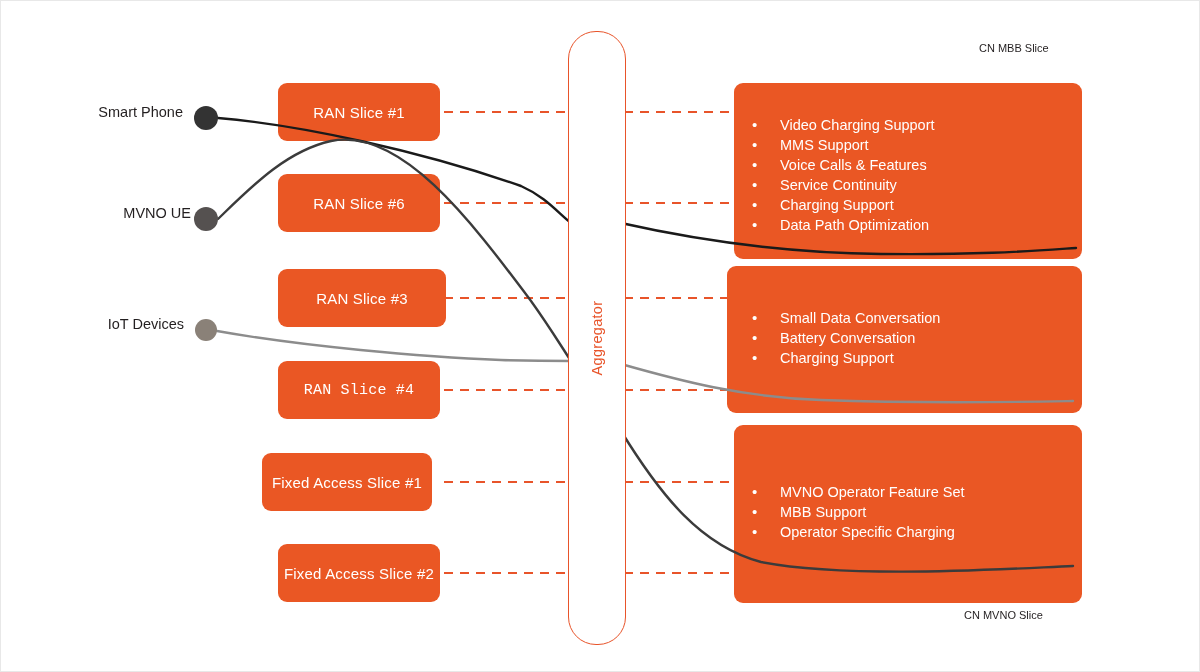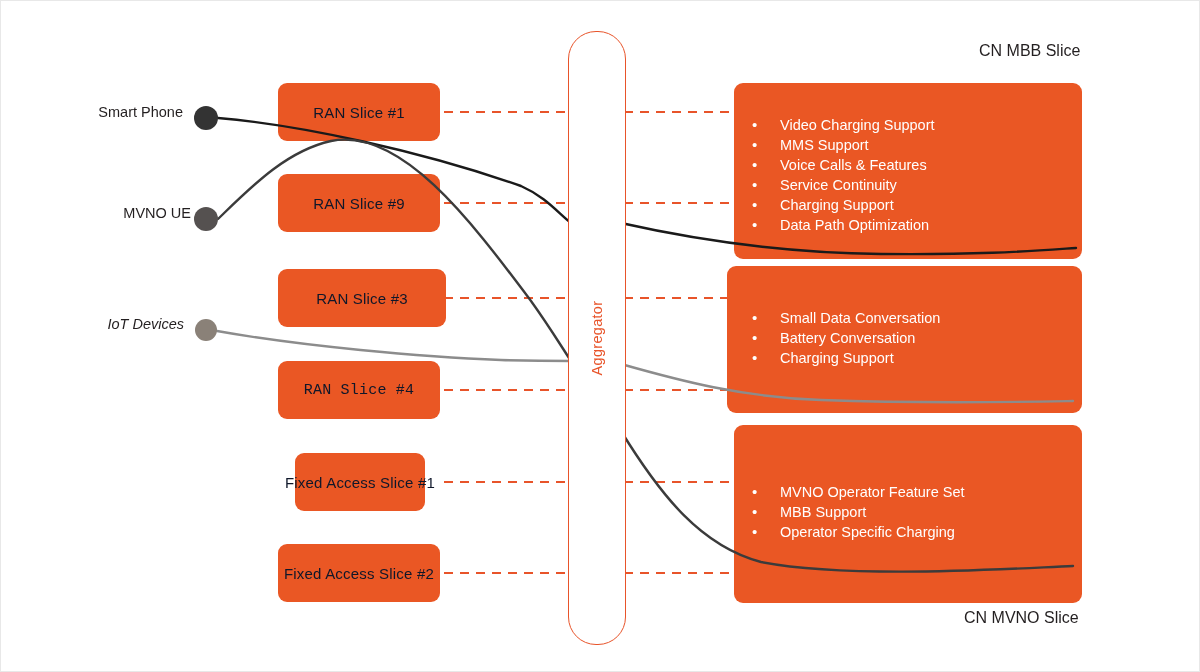--- a/index.html
+++ b/index.html
@@ -5,40 +5,40 @@
   html,body{margin:0;padding:0;background:#fff;}
   body{width:1200px;height:672px;font-family:"Liberation Sans",sans-serif;overflow:hidden;}
   #canvas{position:relative;width:1200px;height:672px;background:#ffffff;
           border:1px solid #e8e8e8;box-sizing:border-box;}
   svg.layer{position:absolute;left:0;top:0;width:1200px;height:672px;}
   #wires{z-index:1;}
   #curves{z-index:3;pointer-events:none;}
 
   .box{position:absolute;background:#EA5724;border-radius:9px;z-index:2;box-sizing:border-box;}
   .slice-box{display:flex;align-items:center;justify-content:center;}
-  .slice-label{color:#0f172a;font-size:15px;letter-spacing:.2px;white-space:nowrap;}
+  .slice-label{color:#ffffff;font-size:15px;letter-spacing:.2px;white-space:nowrap;}
 
   .cn-box{padding:0;}
   .feat-list{position:absolute;left:18px;margin:0;padding:0;list-style:none;}
   .feat-list li{display:flex;align-items:baseline;color:#ffffff;font-size:14.5px;line-height:19px;}
   .feat-list li .bullet{display:inline-block;width:28px;flex:0 0 28px;text-align:left;
                         color:#ffffff;font-size:15px;}
 
   .node{position:absolute;border-radius:50%;z-index:4;}
   .node-label{position:absolute;font-size:14.5px;color:#231f20;white-space:nowrap;
               text-align:right;z-index:4;}
 
   .agg{position:absolute;left:567px;top:30px;width:56px;height:612px;
        background:#ffffff;border:1.6px solid #E8542A;border-radius:28px;z-index:5;}
   .agg-text{position:absolute;left:0;top:0;width:56px;height:612px;
             display:flex;align-items:center;justify-content:center;}
   .agg-text span{color:#E8542A;font-size:14.5px;letter-spacing:.3px;
                  transform:rotate(-90deg);white-space:nowrap;}
 
-  .corner-label{position:absolute;font-size:16px;color:#231f20;white-space:nowrap;z-index:4;}
+  .corner-label{position:absolute;font-size:11px;color:#231f20;white-space:nowrap;z-index:4;}
 </style>
 </head>
 <body>
 
 <div id="canvas">
 
   <svg class="layer" id="wires">
     <g stroke="#E8542A" stroke-width="1.8" stroke-dasharray="9 7" fill="none">
       <line x1="443" y1="111" x2="567" y2="111"></line>
       <line x1="443" y1="202" x2="567" y2="202"></line>
@@ -53,29 +53,29 @@
       <line x1="623" y1="389" x2="726" y2="389"></line>
       <line x1="623" y1="481" x2="733" y2="481"></line>
       <line x1="623" y1="572" x2="733" y2="572"></line>
     </g>
   </svg>
 
   <div class="box slice-box" style="left:277px;top:82px;width:162px;height:58px;">
     <span class="slice-label">RAN Slice #1</span>
   </div>
   <div class="box slice-box" style="left:277px;top:173px;width:162px;height:58px;">
-    <span class="slice-label">RAN Slice #9</span>
+    <span class="slice-label">RAN Slice #6</span>
   </div>
   <div class="box slice-box" style="left:277px;top:268px;width:168px;height:58px;">
     <span class="slice-label">RAN Slice #3</span>
   </div>
   <div class="box slice-box" style="left:277px;top:360px;width:162px;height:58px;font-family:Liberation Mono, monospace;">
     <span class="slice-label">RAN Slice #4</span>
   </div>
-  <div class="box slice-box" style="left:294px;top:452px;width:130px;height:58px;">
+  <div class="box slice-box" style="left:261px;top:452px;width:170px;height:58px;">
     <span class="slice-label">Fixed Access Slice #1</span>
   </div>
   <div class="box slice-box" style="left:277px;top:543px;width:162px;height:58px;text-align:center;">
     <span class="slice-label">Fixed Access Slice #2</span>
   </div>
 
   <div class="box cn-box" style="left:733px;top:82px;width:348px;height:176px;">
     <ul class="feat-list" style="top:32px;">
       <li>
           <span class="bullet">•</span>
@@ -144,21 +144,21 @@
     </div>
   </div>
 
   <div class="node" style="left:193px;top:105px;width:24px;height:24px;background:#333333;"></div>
   <div class="node-label" style="left:20px;top:103px;width:162px;">Smart Phone</div>
 
   <div class="node" style="left:193px;top:206px;width:24px;height:24px;background:#555150;"></div>
   <div class="node-label" style="left:28px;top:204px;width:162px;">MVNO UE</div>
 
   <div class="node" style="left:194px;top:318px;width:22px;height:22px;background:#8a8178;"></div>
-  <div class="node-label" style="left:20px;top:315px;width:163px;font-style:italic;">IoT Devices</div>
+  <div class="node-label" style="left:20px;top:315px;width:163px;">IoT Devices</div>
 
   <svg class="layer" id="curves">
 
     <path d="M 217,117 C 300,124 420,150 520,185 C 545,196 558,213 570,222" fill="none" stroke="#1a1a1a" stroke-width="2.4" stroke-linecap="round"></path>
     <path d="M 620,222 C 700,240 790,252 880,253 C 980,254 1030,250 1075,247" fill="none" stroke="#1a1a1a" stroke-width="2.4" stroke-linecap="round"></path>
 
     <path d="M 217,218 C 250,186 285,150 330,140 C 400,126 470,220 530,300 C 548,325 562,348 570,360" fill="none" stroke="#3b3b3b" stroke-width="2.4" stroke-linecap="round"></path>
     <path d="M 620,430 C 660,495 700,545 760,561 C 850,578 1000,568 1072,565" fill="none" stroke="#3b3b3b" stroke-width="2.4" stroke-linecap="round"></path>
 
     <path d="M 216,330 C 300,345 420,356 500,359 C 535,360 558,360 570,360" fill="none" stroke="#8c8c8c" stroke-width="2.4" stroke-linecap="round"></path>

